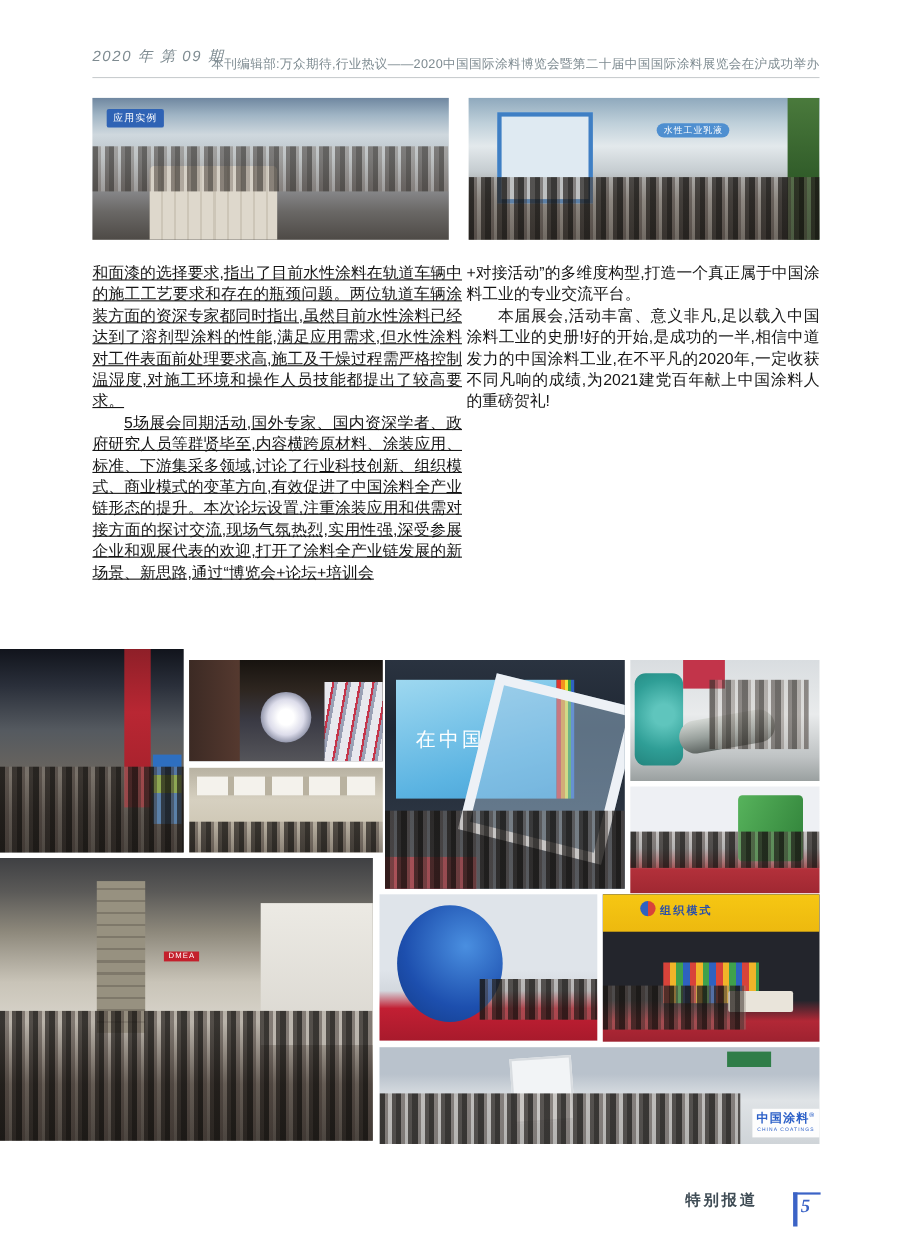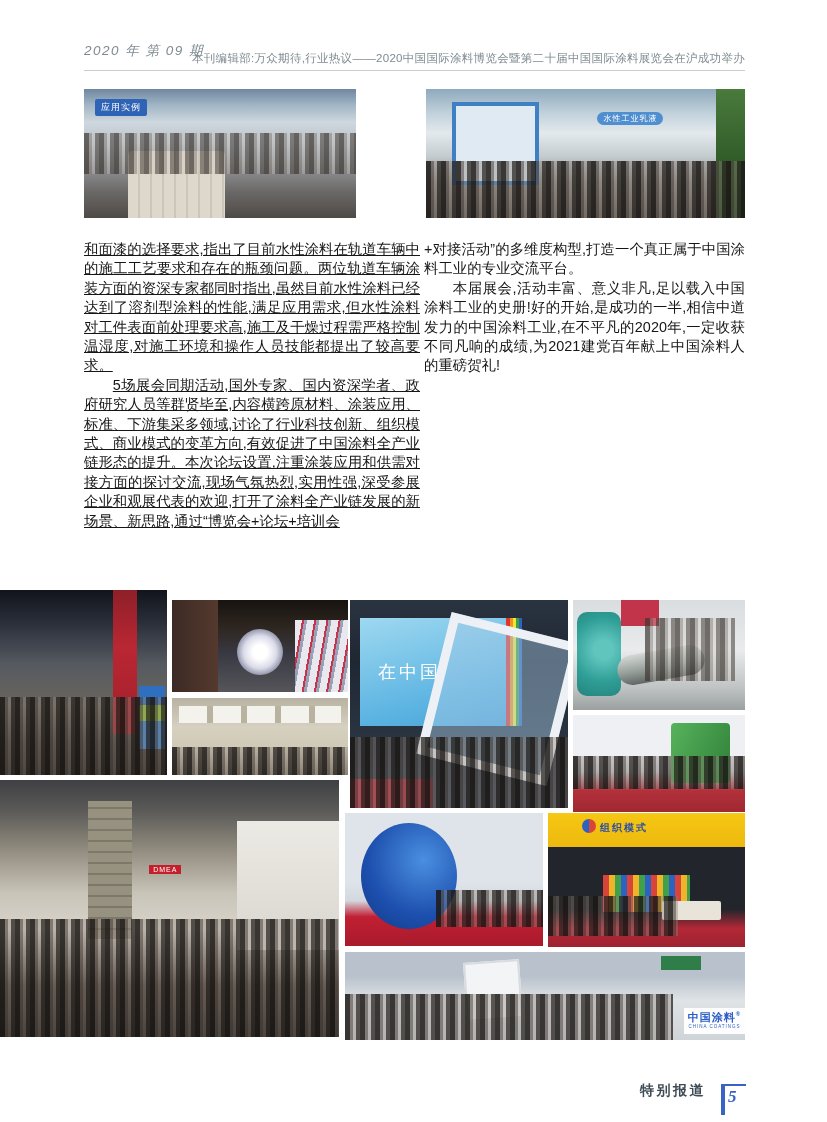--- a/index.html
+++ b/index.html
@@ -7,21 +7,21 @@
         font-family:"Liberation Sans","DejaVu Sans",sans-serif;}
   .abs{position:absolute;}
 
   
   .hdr-issue{left:84px;top:42px;font-size:13.5px;color:#7e8b91;letter-spacing:1.5px;font-style:italic;}
   .hdr-title{right:82px;top:51px;font-size:11.5px;color:#7e8b91;letter-spacing:.3px;white-space:nowrap;}
   .hdr-rule{left:84px;top:70px;width:661px;height:1px;background:#c9cdcf;}
 
   
   .photo{position:absolute;overflow:hidden;}
-  .ph-tl{left:84px;top:89px;width:272px;height:129px;
+  .ph-tl{left:84px;top:89px;width:324px;height:129px;
      background:linear-gradient(180deg,#6f87a0 0%,#9fb4c4 12%,#cfd8de 26%,#b9c2c8 42%,#8e8f92 62%,#6a6866 80%,#4e4a46 100%);}
   .ph-tr{left:426px;top:89px;width:319px;height:129px;
      background:linear-gradient(180deg,#8fa9bd 0%,#bfd0da 18%,#e3e9ec 34%,#c5ccd0 52%,#8d8a86 72%,#5e5a55 100%);}
   .crowd{position:absolute;left:0;right:0;
      background:repeating-linear-gradient(90deg,rgba(28,25,22,.85) 0 5px,rgba(82,72,66,.65) 5px 8px,rgba(140,130,120,.4) 8px 11px,rgba(45,40,36,.78) 11px 15px);}
   .crowd-lt{background:repeating-linear-gradient(90deg,rgba(60,55,50,.7) 0 5px,rgba(130,120,112,.5) 5px 8px,rgba(200,195,188,.35) 8px 11px,rgba(80,72,66,.6) 11px 15px);}
   .tl-sign{left:4%;top:8%;padding:2px 6px;background:#2f63b5;color:#fff;font-size:9px;border-radius:2px;letter-spacing:1px;}
   .tl-device{left:16%;bottom:0;width:36%;height:52%;
      background:repeating-linear-gradient(90deg,#ded8cc 0 10px,#cdc6b8 10px 12px);border-radius:4px 4px 0 0;}
   .tr-frame{left:8%;top:10%;width:25%;height:58%;border:4px solid #3f7fc4;background:#dfeaf2;}
@@ -105,21 +105,21 @@
      background:linear-gradient(180deg,#b9c2cc 0 28%,#dfe3e6 55%,#cfd4d8 100%);}
   .cJ-board{left:30%;top:10%;width:13%;height:62%;background:#f2f4f6;border:2px solid #d8dce0;transform:rotate(-4deg);}
   .cJ-green{right:11%;top:4%;width:10%;height:16%;background:#2f7d48;}
   
   .brand{left:684px;top:423px;width:61px;height:26px;background:#fdfdfd;text-align:center;}
   .brand-cn{color:#2b5fc7;font-weight:bold;font-size:11px;letter-spacing:1px;line-height:13px;}
   .brand-r{font-size:6px;vertical-align:super;color:#2b5fc7;}
   .brand-en{color:#2b5fc7;font-size:4.5px;letter-spacing:1px;line-height:6px;}
 
   
-  .f-cn{left:588px;top:1082px;width:118px;text-align:right;font-size:14px;font-weight:600;
+  .f-cn{left:571px;top:1082px;width:118px;text-align:right;font-size:14px;font-weight:600;
         color:#3e4b54;letter-spacing:2.5px;}
   .f-en{left:600px;top:1099px;width:118px;text-align:right;font-size:8.5px;color:#a9b3b7;letter-spacing:.5px;margin-top:44px;}
   .f-bar{left:721px;top:1084px;width:4px;height:31px;background:#3b63c6;}
   .f-hline{left:721px;top:1084px;width:25px;height:2px;background:#3b63c6;}
   .f-num{left:728px;top:1087px;font-family:"Liberation Serif","DejaVu Serif",serif;
          font-style:italic;font-weight:bold;font-size:17px;color:#3b63c6;}
 </style>
 </head>
 <body>
 

